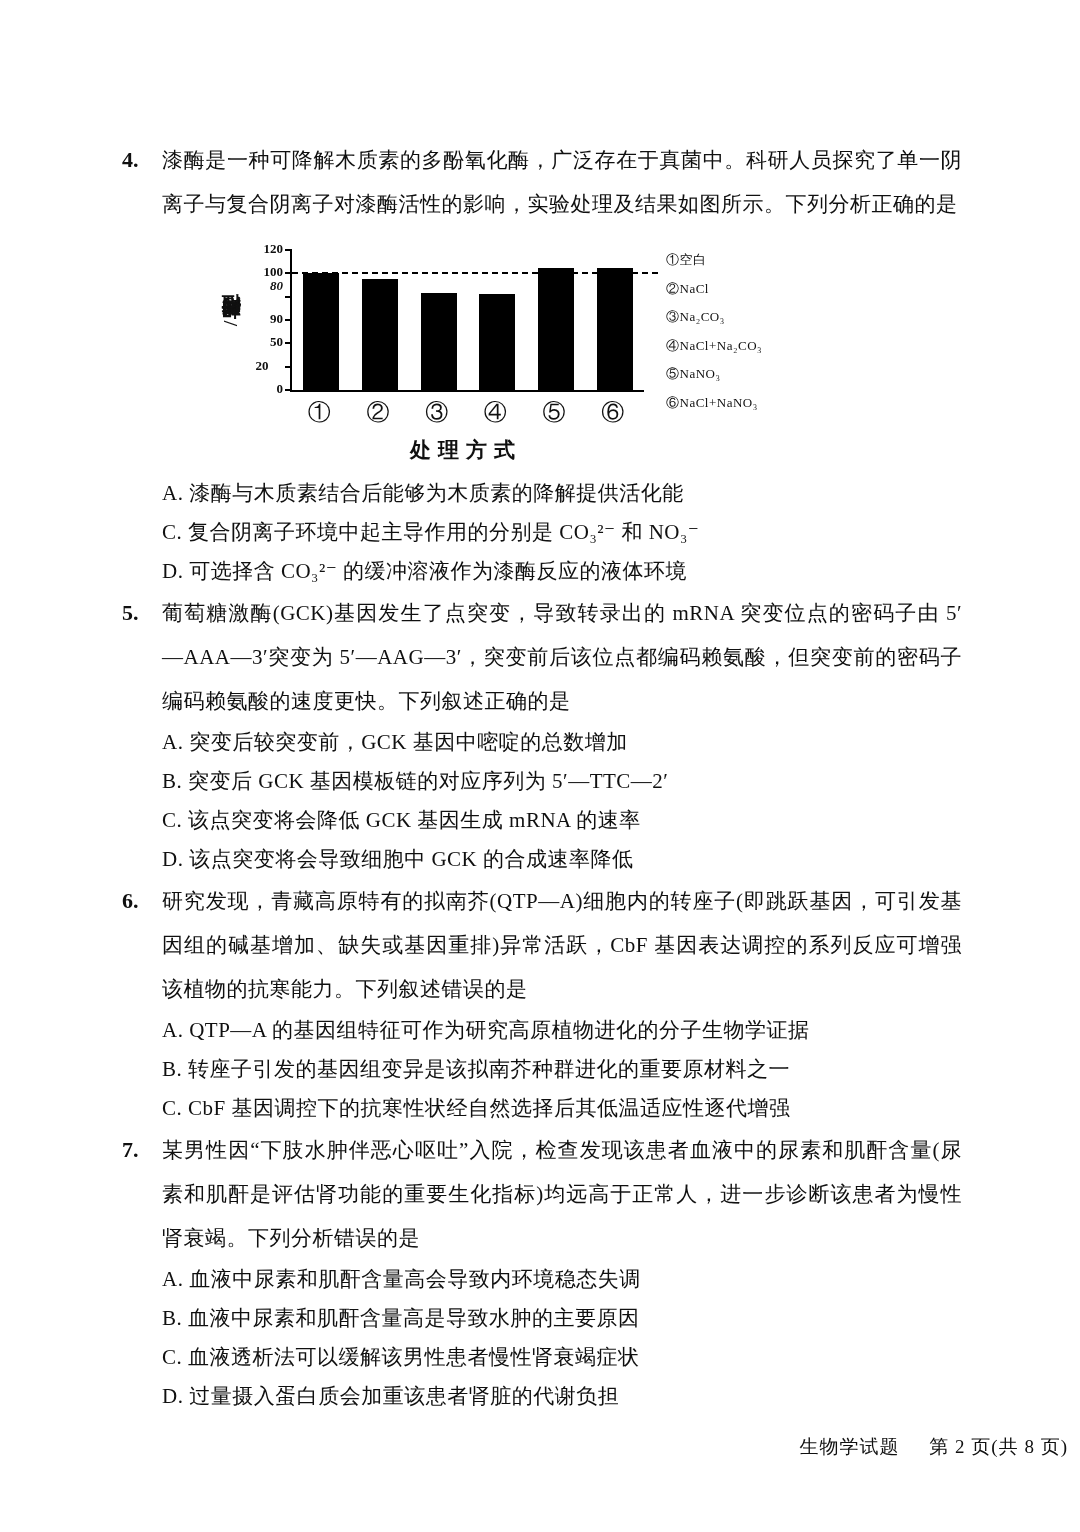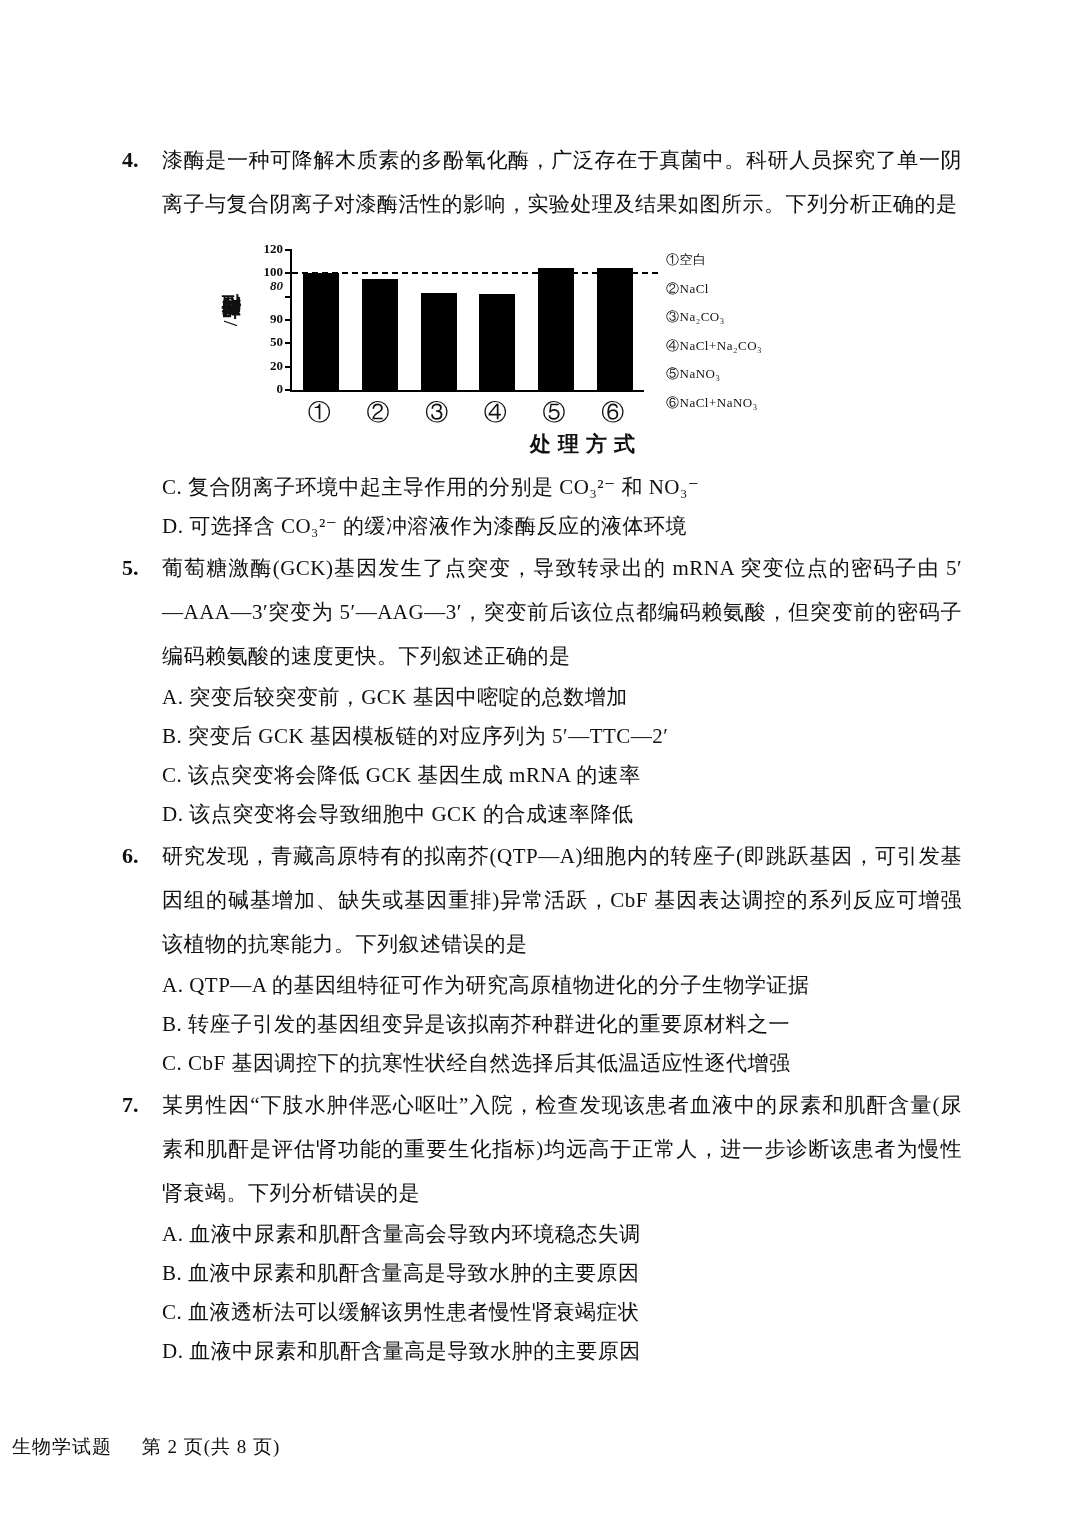--- a/index.html
+++ b/index.html
@@ -36,49 +36,49 @@
     position:absolute;right:calc(100% + 9px);width:42px;text-align:right;
     font-size:13px;font-weight:bold;line-height:20px;
     font-family:"Liberation Serif","DejaVu Serif",serif;
   }
   .ytickmark{position:absolute;left:-7px;width:7px;border-top:2px solid #000;}
   .refline{position:absolute;left:0;right:-14px;border-top:2px dashed #000;}
   .bar{position:absolute;bottom:0;width:36px;background:#000;}
   .xlabels{display:flex;width:352px;margin-top:5px;}
   .xlab{flex:1;text-align:center;font-size:23px;}
   .xtitle{
-    width:352px;text-align:right;font-size:21px;font-weight:bold;
-    letter-spacing:7px;margin-top:2px;
+    width:352px;text-align:center;font-size:21px;font-weight:bold;
+    letter-spacing:7px;margin-top:8px;
   }
   .legend{margin-left:22px;margin-top:6px;}
   .legend-item{font-size:13px;line-height:28.5px;letter-spacing:0.5px;}
 
   .footer{
     position:absolute;left:0;bottom:72px;width:100%;
-    text-align:left;font-size:19px;letter-spacing:1px;
+    text-align:right;font-size:19px;letter-spacing:1px;
   }
   .footer span{margin:0 12px;}
 </style>
 </head>
 <body>
 
 <div class="page">
 
   <div class="question">
     <div class="q-num">4.</div>
     <div class="q-body">
       <div class="stem">漆酶是一种可降解木质素的多酚氧化酶，广泛存在于真菌中。科研人员探究了单一阴离子与复合阴离子对漆酶活性的影响，实验处理及结果如图所示。下列分析正确的是</div>
 
       <div class="chart">
         <div class="ylabel">相对酶活性/%</div>
         <div class="plot-col">
           <div class="plot">
               <div class="ytick" style="bottom: -9px;">0</div>
               <div class="ytickmark" style="bottom: -1px;"></div>
-              <div class="ytick" style="bottom: 14.3333px;">20</div>
+              <div class="ytick" style="bottom: 14.3333px; text-align: center;">20</div>
               <div class="ytickmark" style="bottom: 22.3333px;"></div>
               <div class="ytick" style="bottom: 37.6667px;">50</div>
               <div class="ytickmark" style="bottom: 45.6667px;"></div>
               <div class="ytick" style="bottom: 61px;">90</div>
               <div class="ytickmark" style="bottom: 69px;"></div>
               <div class="ytick" style="bottom: 94px; font-style: italic;">80</div>
               <div class="ytickmark" style="bottom: 92.3333px;"></div>
               <div class="ytick" style="bottom: 107.667px;">100</div>
               <div class="ytickmark" style="bottom: 115.667px;"></div>
               <div class="ytick" style="bottom: 131px;">120</div>
@@ -104,20 +104,21 @@
         <div class="legend">
             <div class="legend-item">①空白</div>
             <div class="legend-item">②NaCl</div>
             <div class="legend-item">③Na₂CO₃</div>
             <div class="legend-item">④NaCl+Na₂CO₃</div>
             <div class="legend-item">⑤NaNO₃</div>
             <div class="legend-item">⑥NaCl+NaNO₃</div>
           </div>
       </div>
 
+      <div class="option">A. 漆酶与木质素结合后能够为木质素的降解提供活化能</div>
       <div class="option">C. 复合阴离子环境中起主导作用的分别是 CO₃²⁻ 和 NO₃⁻</div>
       <div class="option">D. 可选择含 CO₃²⁻ 的缓冲溶液作为漆酶反应的液体环境</div>
     </div>
   </div>
 
   <div class="question">
     <div class="q-num">5.</div>
     <div class="q-body">
       <div class="stem">葡萄糖激酶(GCK)基因发生了点突变，导致转录出的 mRNA 突变位点的密码子由 5′—AAA—3′突变为 5′—AAG—3′，突变前后该位点都编码赖氨酸，但突变前的密码子编码赖氨酸的速度更快。下列叙述正确的是</div>
       <div class="option">A. 突变后较突变前，GCK 基因中嘧啶的总数增加</div>
@@ -137,21 +138,21 @@
     </div>
   </div>
 
   <div class="question">
     <div class="q-num">7.</div>
     <div class="q-body">
       <div class="stem">某男性因“下肢水肿伴恶心呕吐”入院，检查发现该患者血液中的尿素和肌酐含量(尿素和肌酐是评估肾功能的重要生化指标)均远高于正常人，进一步诊断该患者为慢性肾衰竭。下列分析错误的是</div>
       <div class="option">A. 血液中尿素和肌酐含量高会导致内环境稳态失调</div>
       <div class="option">B. 血液中尿素和肌酐含量高是导致水肿的主要原因</div>
       <div class="option">C. 血液透析法可以缓解该男性患者慢性肾衰竭症状</div>
-      <div class="option">D. 血液中尿素和肌酐含量高是导致水肿的主要原因</div>
+      <div class="option">D. 过量摄入蛋白质会加重该患者肾脏的代谢负担</div>
     </div>
   </div>
 
 </div>
 
 <div class="footer">
   <span>生物学试题</span>
   <span>第 2 页(共 8 页)</span>
 </div>
 

